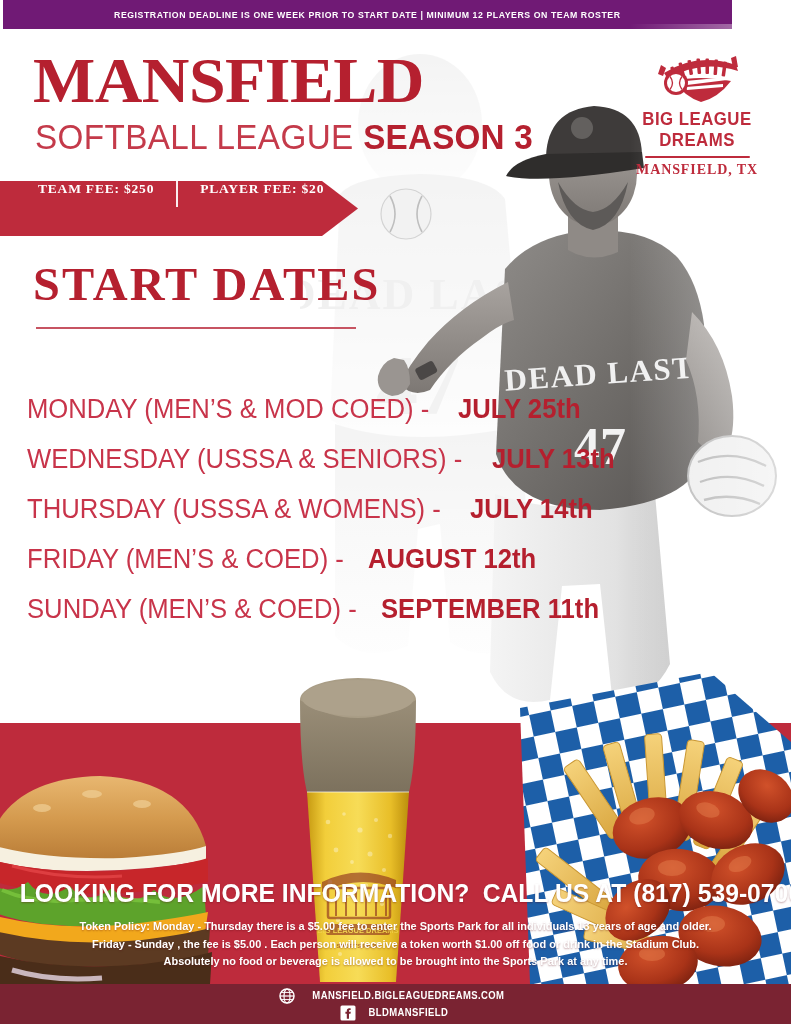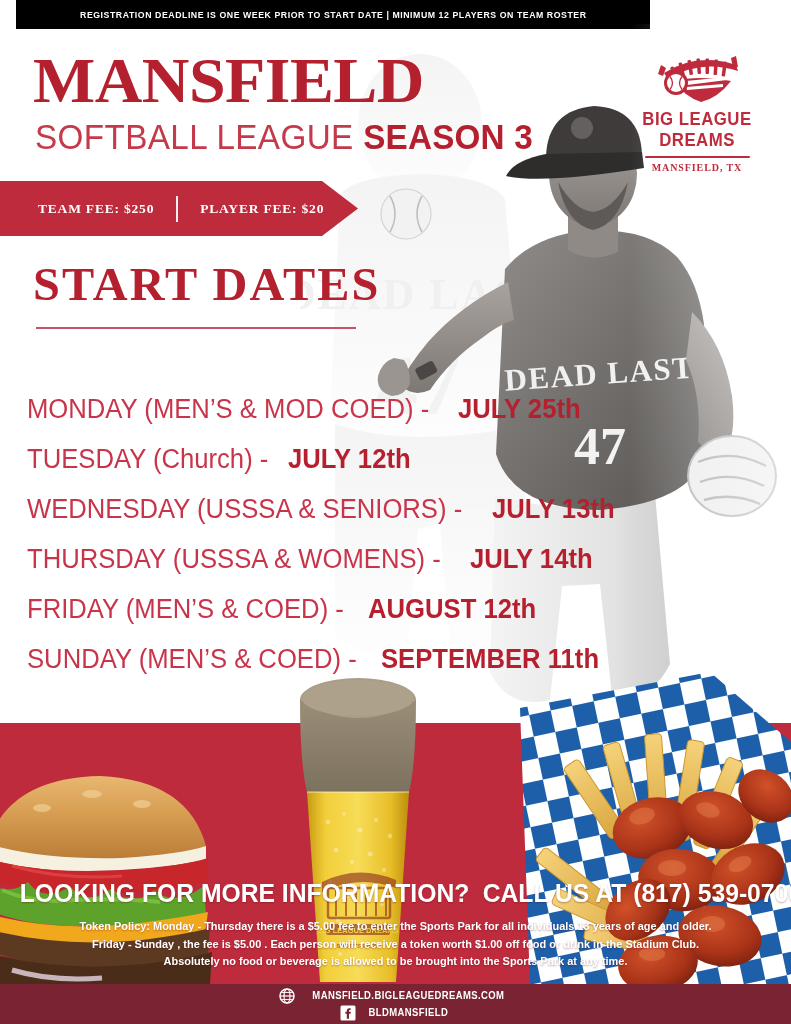--- a/index.html
+++ b/index.html
@@ -17,23 +17,23 @@
     position: relative;
     width: 791px;
     height: 1024px;
     background: #ffffff;
     overflow: hidden;
   }
 
   
   .notice-bar {
     position: absolute;
-    left: 16px; top: 0;
-    width: 634px; height: 29px;
-    background: #000000;
+    left: 3px; top: 0;
+    width: 729px; height: 29px;
+    background: #701a75;
     display: flex;
     align-items: center;
     justify-content: center;
   }
   .notice-text {
     color: #ffffff;
     font-size: 9.5px;
     font-weight: bold;
     letter-spacing: 0.6px;
     transform: scaleX(0.92);
@@ -67,21 +67,21 @@
     transform: scaleX(0.96);
   }
   .logo-rule {
     width: 105px; height: 2px;
     background: #BE2B3C;
     margin: 5px auto 4px auto;
     border-radius: 2px;
   }
   .logo-city {
     color: #BE2B3C;
-    font-size: 10px;
+    font-size: 14px;
     font-weight: bold;
     font-family: "Liberation Serif", serif;
     letter-spacing: 0.9px;
   }
 
   
   .title-main {
     position: absolute;
     left: 33px; top: 49px;
     color: #B5202F;
@@ -114,21 +114,21 @@
   }
 
   
   .fee-banner {
     position: absolute;
     left: 0; top: 181px;
     width: 358px; height: 55px;
     background: #BE2B3C;
     clip-path: polygon(0 0, 322px 0, 358px 50%, 322px 100%, 0 100%);
     display: flex;
-    align-items: center;
+    align-items: flex-start;
     padding-left: 38px;
   }
   .fee-item {
     color: #ffffff;
     font-size: 13.5px;
     font-weight: bold;
     font-family: "Liberation Serif", serif;
     letter-spacing: 0.8px;
     white-space: nowrap;
   }
@@ -413,24 +413,20 @@
     <span class="fee-item">PLAYER FEE:  $20</span>
   </div>
 
   <div class="start-heading">START DATES</div>
   <div class="start-rule"></div>
 
   <div class="date-list">
     <div class="date-row">
       <span class="date-label">MONDAY (MEN’S &amp; MOD COED) -</span>
       <span class="date-value">JULY 25th</span>
-    </div>
-    <div class="date-row">
-      <span class="date-label">TUESDAY (Church) -</span>
-      <span class="date-value">JULY 12th</span>
     </div>
     <div class="date-row">
       <span class="date-label">WEDNESDAY (USSSA &amp; SENIORS) -</span>
       <span class="date-value">JULY 13th</span>
     </div>
     <div class="date-row">
       <span class="date-label">THURSDAY (USSSA &amp; WOMENS) -</span>
       <span class="date-value">JULY 14th</span>
     </div>
     <div class="date-row">

